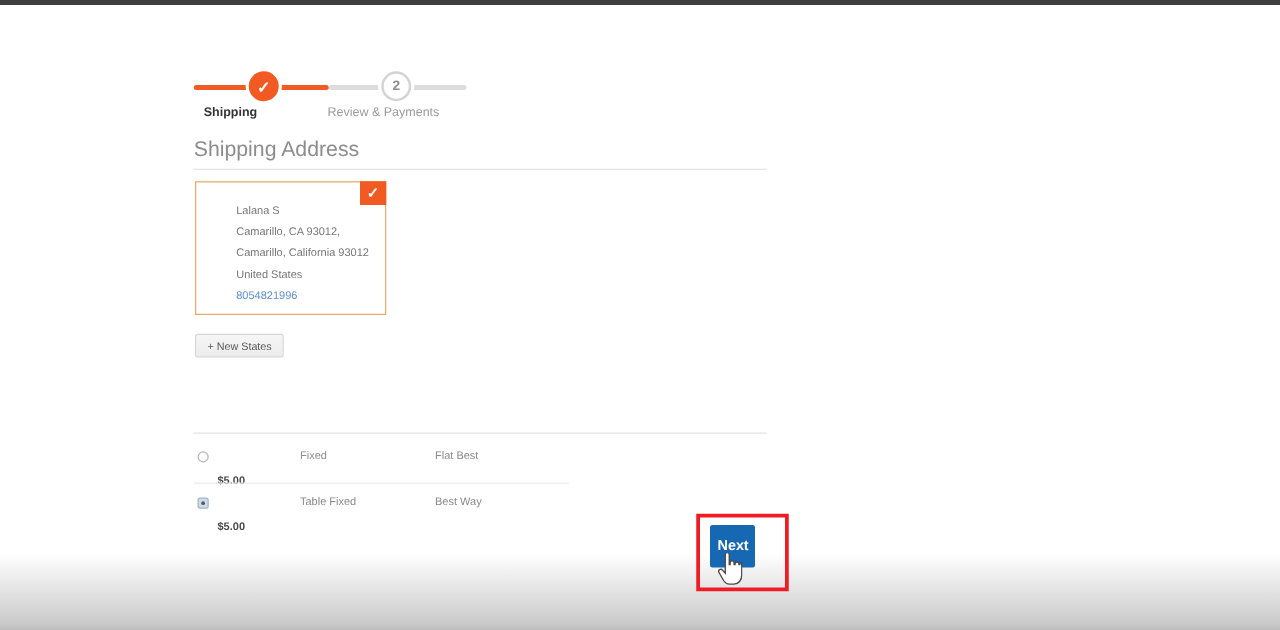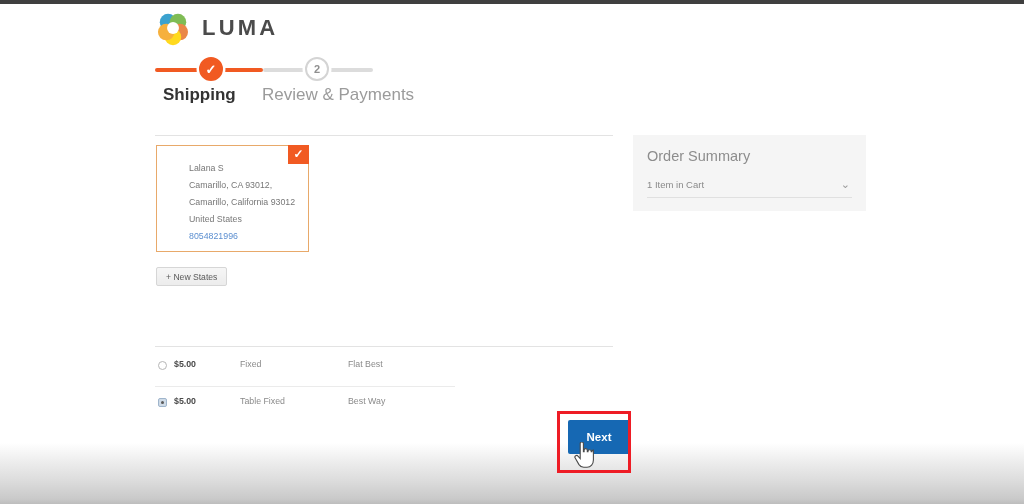--- a/index.html
+++ b/index.html
@@ -97,21 +97,21 @@
     background: #ffffff;
     border: 2px solid #d4d4d4;
     color: #8f8f8f;
     font-size: 11px;
     font-weight: 600;
     box-shadow: 0 0 0 2.5px #ffffff;
   }
   .step-label {
     position: absolute;
     top: 28px;
-    font-size: 17px;
+    font-size: 10px;
     white-space: nowrap;
   }
   .step-label.active {
     left: 8px;
     color: #333333;
     font-weight: bold;
   }
   .step-label.next {
     left: 107px;
     color: #9b9b9b;
@@ -221,21 +221,21 @@
     width: 3px; height: 3px;
     border-radius: 50%;
     background: #5a5a5a;
   }
   .cell {
     position: absolute;
     top: 9px;
     font-size: 8.8px;
     white-space: nowrap;
   }
-  .cell.price { left: 19px; color: #4a4a4a; font-weight: bold; }
+  .cell.price { left: 19px; color: #4a4a4a; font-weight: bold; margin-top: 20px; }
   .cell.carrier { left: 85px; color: #8a8a8a; }
   .cell.method { left: 193px; color: #8a8a8a; }
 
   
   .order-panel {
     position: absolute;
     left: 633px;
     top: 135px;
     width: 233px;
     height: 76px;
@@ -281,21 +281,21 @@
     box-sizing: border-box;
     border: 3px solid #ee1c25;
     background: transparent;
     z-index: 6;
     pointer-events: none;
   }
   .next-btn {
     position: absolute;
     left: 568px;
     top: 420px;
-    width: 62px;
+    width: 36px;
     height: 34px;
     background: #1668b3;
     color: #ffffff;
     border: 0;
     border-radius: 2px;
     font-size: 11.5px;
     font-family: "Liberation Sans", sans-serif;
     font-weight: 600;
     cursor: pointer;
     z-index: 5;
@@ -322,49 +322,37 @@
   }
 </style>
 </head>
 <body>
 
 <div id="page">
 
   <div class="top-band"></div>
   <div class="top-band-shadow"></div>
 
-  <div class="logo-row">
-    <svg class="logo-mark" viewBox="0 0 40 40">
-      <g opacity="0.88">
-        <circle cx="14.5" cy="13.5" r="9.2" fill="#2196c9"></circle>
-        <circle cx="25.5" cy="13.5" r="9.2" fill="#6eb33e"></circle>
-        <circle cx="27.5" cy="24.5" r="9.2" fill="#e8772e"></circle>
-        <circle cx="20" cy="30" r="9.2" fill="#ffd400"></circle>
-        <circle cx="12.5" cy="24.5" r="9.2" fill="#f5a623"></circle>
-      </g>
-      <circle cx="20" cy="20" r="6.6" fill="#ffffff"></circle>
-    </svg>
-    <span class="logo-word">LUMA</span>
-  </div>
 
   <div class="progress">
     <div class="prog-line done"></div>
     <div class="prog-line todo"></div>
 
     <div class="step active">
       <span class="tick">✓</span>
     </div>
     <div class="step next">
       <span>2</span>
     </div>
 
     <div class="step-label active">Shipping</div>
     <div class="step-label next">Review &amp; Payments</div>
   </div>
 
+  <div class="section-title" style="top:110px;">Shipping Address</div>
   <div class="section-rule" style="top:135px;"></div>
 
   <div class="addr-card">
     <div class="addr-check">✓</div>
     <div class="addr-lines">
       <div>Lalana S</div>
       <div>Camarillo, CA 93012,</div>
       <div>Camarillo, California 93012</div>
       <div>United States</div>
       <div class="phone">8054821996</div>
@@ -383,27 +371,20 @@
       <div class="cell method">Flat Best</div>
     </div>
     <div class="ship-row">
       <div class="radio focused"></div>
       <div class="cell price">$5.00</div>
       <div class="cell carrier">Table Fixed</div>
       <div class="cell method">Best Way</div>
     </div>
   </div>
 
-  <div class="order-panel">
-    <div class="order-title">Order Summary</div>
-    <div class="order-toggle">
-      <span class="txt">1 Item in Cart</span>
-      <span class="chev">⌄</span>
-    </div>
-  </div>
 
   <div class="footer-grad"></div>
 
   <button class="next-btn">Next</button>
   <div class="annot-box"></div>
 
   <svg class="cursor" viewBox="0 0 20 26">
     <path d="M6.2 1.6c0-.9.7-1.6 1.6-1.6s1.6.7 1.6 1.6v8.1h.7V8.2c0-.9.7-1.6 1.6-1.6s1.6.7 1.6 1.6v1.5h.7V9.3c0-.9.7-1.6 1.6-1.6s1.6.7 1.6 1.6v.4h.7v-.1c0-.9.7-1.5 1.5-1.5V18c0 4-2.6 7.3-6.3 7.3H9.7c-2.1 0-3.6-1-4.7-2.7L1.2 16c-.5-.8-.3-1.8.5-2.3.8-.5 1.8-.3 2.3.4l2.2 2.5V1.6z" fill="#ffffff" stroke="#4a4a4a" stroke-width="1.1"></path>
   </svg>
 

